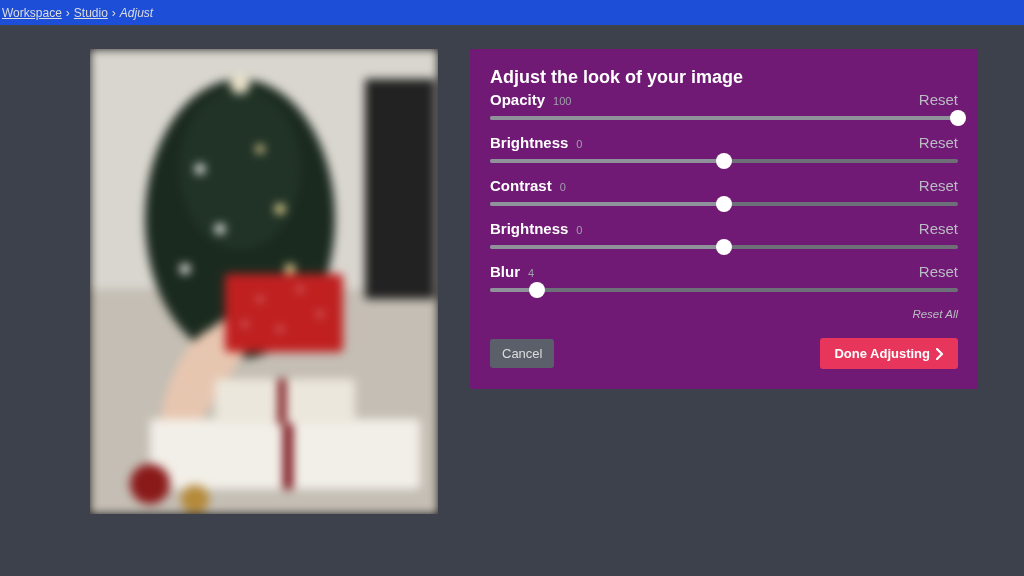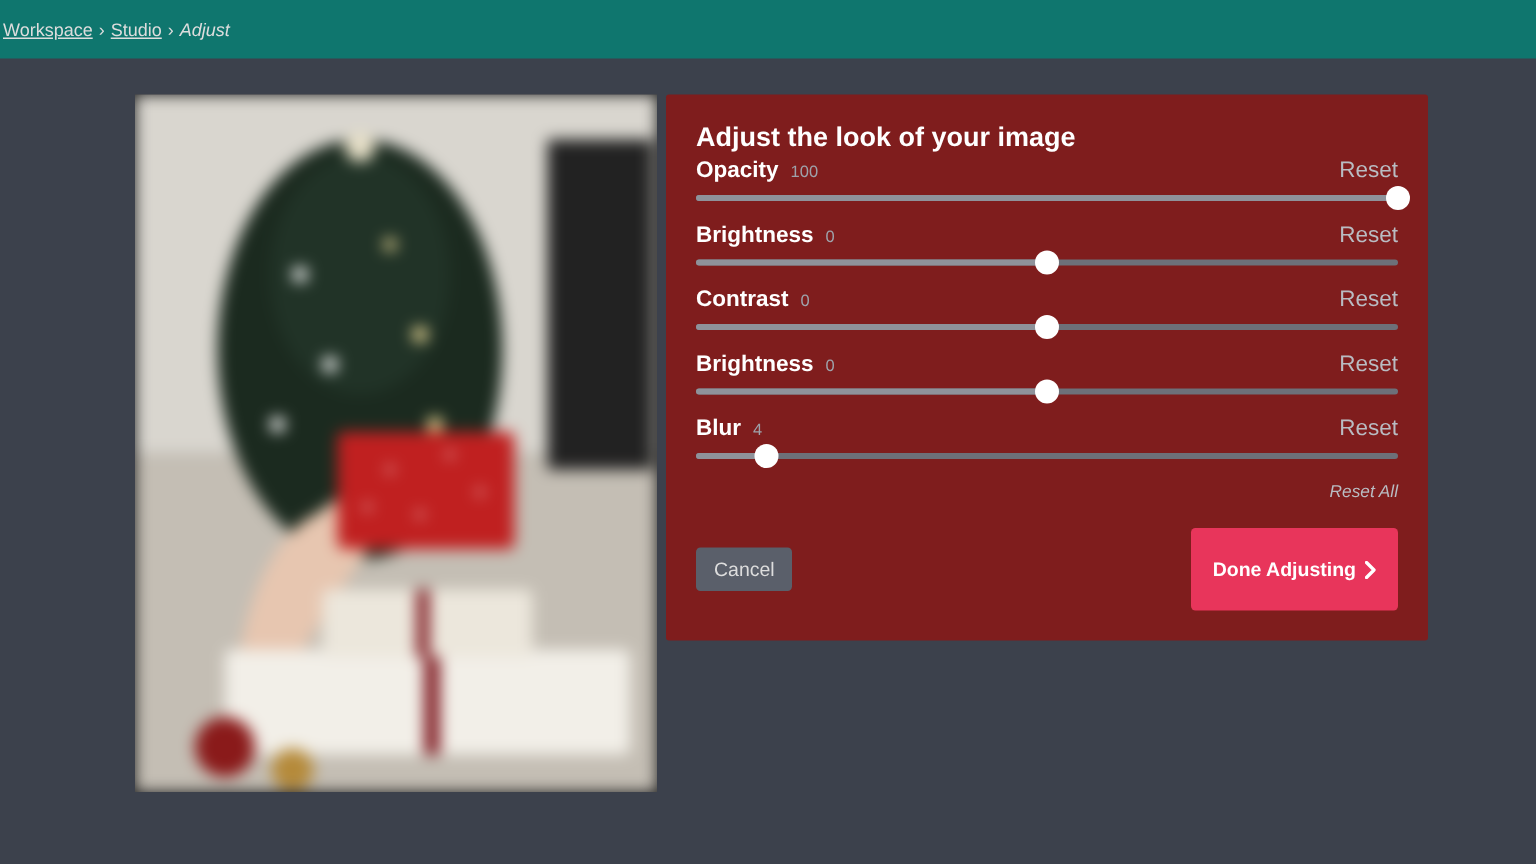--- a/index.html
+++ b/index.html
@@ -1,47 +1,47 @@
 <!DOCTYPE html>
 <html><head>
   <meta charset="utf-8">
   <style>
     * { margin: 0; padding: 0; box-sizing: border-box; font-family: -apple-system, BlinkMacSystemFont, "Segoe UI", Helvetica, Arial, sans-serif; }
     body { background: #3c414c; color: #ccc; width: 1024px; height: 576px; overflow: hidden; }
-    .topbar { background: #0f766e; height: 39px; padding: 0 2px; display: flex; align-items: center; font-size: 12px; color: #ddd; }
+    .topbar { background: #1d4ed8; height: 25px; padding: 0 2px; display: flex; align-items: center; font-size: 12px; color: #ddd; }
     .crumb { text-decoration: underline; cursor: pointer; }
     .sep { margin: 0 4px; }
     .crumb.current { text-decoration: none; font-style: italic; }
 
     .stage { position: relative; width: 100%; height: 551px; }
 
     .image-wrap { position: absolute; top: 24px; left: 90px; width: 348px; height: 465px; background:#222; overflow:hidden; }
     .image-wrap svg { width:100%; height:100%; display:block; filter: blur(5px); }
 
-    .panel { position: absolute; top: 24px; left: 444px; width: 508px; background: #7f1d1d; border-radius: 2px; padding: 18px 20px 20px 20px; }
+    .panel { position: absolute; top: 24px; left: 470px; width: 508px; background: #701a75; border-radius: 2px; padding: 18px 20px 20px 20px; }
     .panel h2 { font-size: 18px; font-weight: 700; color: #fff; margin-bottom: 3px; }
     .subtitle { font-size: 11.5px; color: #9ea2aa; margin-bottom: 14px; }
 
     .slider-row { margin-bottom: 14px; position: relative; }
     .slider-head { display: flex; align-items: baseline; justify-content: space-between; margin-bottom: 8px; }
     .slider-left { display:flex; align-items: baseline; gap: 8px; }
     .slider-label { font-size: 15px; font-weight: 700; color: #fff; }
     .slider-val { font-size: 11px; color: #9ea2aa; }
     .reset { font-size: 15px; color: #b9bcc2; cursor: pointer; }
     .reset-all-row { text-align: right; margin-top: -2px; margin-bottom: 16px; font-style: italic; }
     .reset-all { font-size: 11.5px; color: #b9bcc2; cursor: pointer; }
 
     .track { position: relative; height: 4px; background: #6d7079; border-radius: 2px; }
     .fill { position:absolute; top:0; left:0; height:4px; background:#8f929a; border-radius:2px; }
     .thumb { position:absolute; top:50%; transform:translate(-50%,-50%); width:16px; height:16px; background:#fff; border-radius:50%; }
 
     .actions { display:flex; justify-content: space-between; align-items:center; }
     .btn { font-size: 13px; padding: 7px 12px; border-radius: 3px; border:none; cursor:pointer; display:flex; align-items:center; gap:6px; }
     .btn-cancel { background:#5a5f6a; color:#ddd; }
-    .btn-done { background:#e8355b; color:#fff; font-weight:600; padding:20px 14px; }
+    .btn-done { background:#e8355b; color:#fff; font-weight:600; padding:8px 14px; }
     .chev { display:inline-block; }
     .chev svg { display:block; }
   </style>
 </head>
 <body>
 
 <div class="topbar">
   <span class="crumb">Workspace</span>
   <span class="sep">›</span>
   <span class="crumb">Studio</span>

